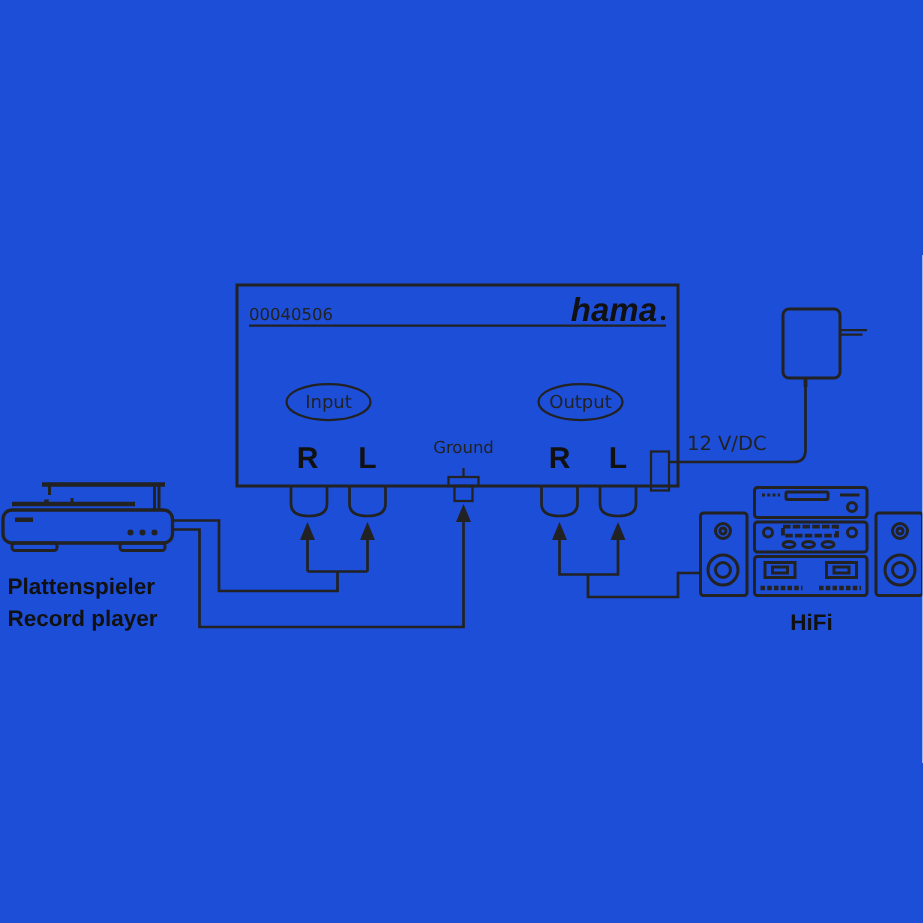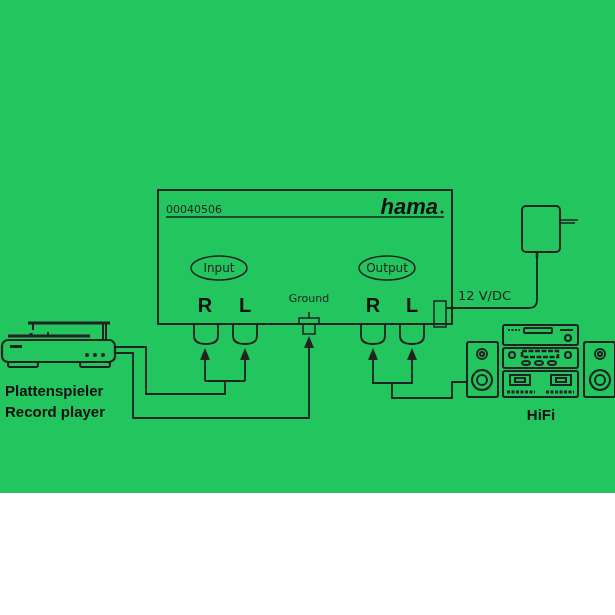--- a/index.html
+++ b/index.html
@@ -1,16 +1,16 @@
 <!DOCTYPE html>
 <html><head>
 <meta charset="utf-8">
 <style>
   html, body { margin:0; padding:0; background:#ffffff; }
-  #stage { position:relative; width:615px; height:493px; background:#22c55e; overflow:hidden; }
+  #stage { position:relative; width:615px; height:615px; background:#1d4ed8; overflow:hidden; }
   svg { position:absolute; left:0; top:0; }
   .sans { font-family: "DejaVu Sans", "Liberation Sans", sans-serif; }
   .cond { font-family: "Liberation Sans", "DejaVu Sans", sans-serif; }
 </style>
 </head>
 <body>
 
 <div id="stage">
 <svg width="615" height="615" viewBox="0 0 615 615" xmlns="http://www.w3.org/2000/svg">
   <g fill="none" stroke="#222" stroke-width="2">

